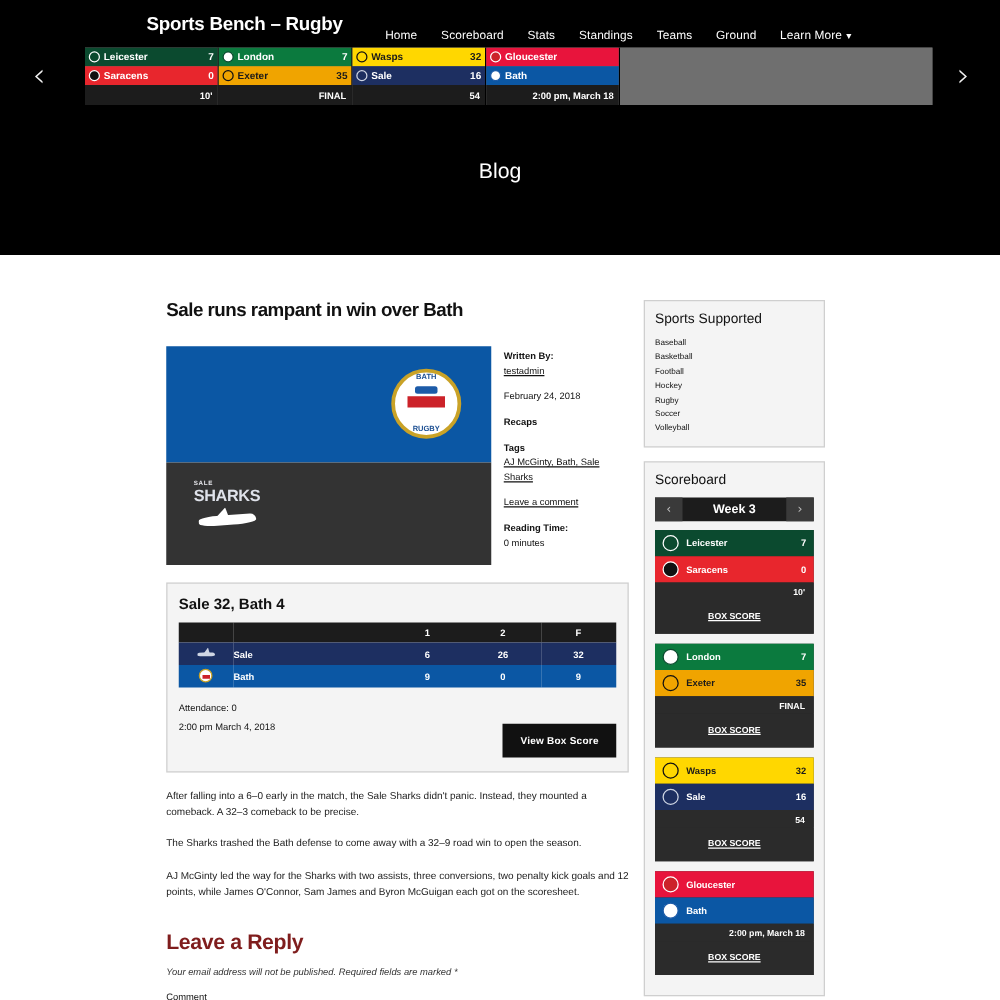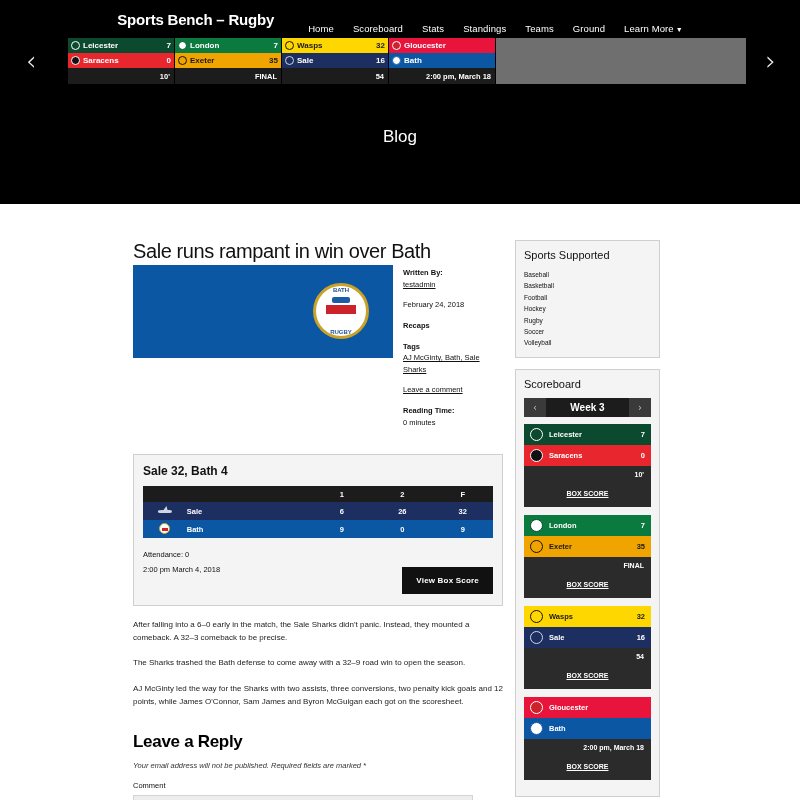--- a/index.html
+++ b/index.html
@@ -44,22 +44,22 @@
 
   
   .page-title-area { text-align: center; padding: 43px 0 57px 0; background:#000; }
   .page-title { font-size: 17px; font-weight: 500; color: #fff; text-align: center; }
 
   
   .main { display: flex; padding: 36px 0 0 0; gap: 0; }
   .content { width: 370px; margin-left: 133px; }
   .sidebar { width: 145px; margin-left: 12px; }
 
-  .post-title { font-size: 20px; font-weight: normal; color: #111;
-                letter-spacing: -0.4px; margin-bottom: 2px; }
+  .post-title { font-size: 15px; font-weight: bold; color: #111;
+                letter-spacing: -0.4px; margin-bottom: 20px; }
 
   .post-head { display: flex; gap: 10px; }
   .feat { width: 260px; flex: 0 0 260px; height: 175px; position: relative; }
   .feat-top { height: 93px; background: #0b57a4; position: relative; }
   .feat-bot { height: 82px; background: #333333; position: relative; }
 
   .bath-crest { position: absolute; right: 24px; top: 18px; width: 56px; height: 56px;
                 border-radius: 50%; background: #fff;
                 border: 3px solid #c9a227; display:flex; align-items:center;
                 justify-content:center; overflow:hidden; }
@@ -113,21 +113,21 @@
                      background:#cc2229; }
 
   .gb-foot { display: flex; align-items: flex-start; margin-top: 9px; }
   .gb-info { font-size: 7.5px; color: #111; line-height: 2.0; flex: 1; }
   .btn-box { background: #111; color: #fff; font-size: 8px; font-weight: bold;
              padding: 9px 14px; border: none; cursor: pointer; letter-spacing: .2px;
              margin-top: 20px; }
 
   .body-text p { font-size: 8px; color: #1b1b1b; line-height: 1.65; margin-top: 12px; }
 
-  .reply-title { font-size: 17px; font-weight: bold; color: #000000; margin-top: 24px;
+  .reply-title { font-size: 17px; font-weight: bold; color: #7f1d1d; margin-top: 24px;
                  letter-spacing: -0.3px; }
   .reply-note { font-size: 7.5px; font-style: italic; color: #333; margin-top: 9px; }
   .reply-label { font-size: 7.5px; color: #111; margin-top: 11px; }
   .reply-area { margin-top: 5px; width: 340px; height: 40px; background: #ededed;
                 border: 1px solid #d4d4d4; }
 
   
   .widget { border: 1px solid #cfcfcf; background: #f4f4f4; padding: 8px;
             margin-bottom: 11px; }
   .w-title { font-size: 11px; font-weight: normal; color: #111; margin-bottom: 8px; }
@@ -254,20 +254,27 @@
     <div class="post-head">
 
       <div class="feat">
         <div class="feat-top">
           <div class="bath-crest">
             <div class="bath-inner"></div>
             <div class="crest-text">
               <span class="t">BATH</span>
               <span class="b">RUGBY</span>
             </div>
+          </div>
+        </div>
+        <div class="feat-bot">
+          <div class="sharks-logo">
+            <div class="sale">SALE</div>
+            <div class="sharks">SHARKS</div>
+            <div class="shark-body"></div>
           </div>
         </div>
       </div>
 
       <div class="meta">
         <p>
           <span class="lbl">Written By:</span><br>
           <a href="#">testadmin</a>
         </p>
         <p>February 24, 2018</p>

